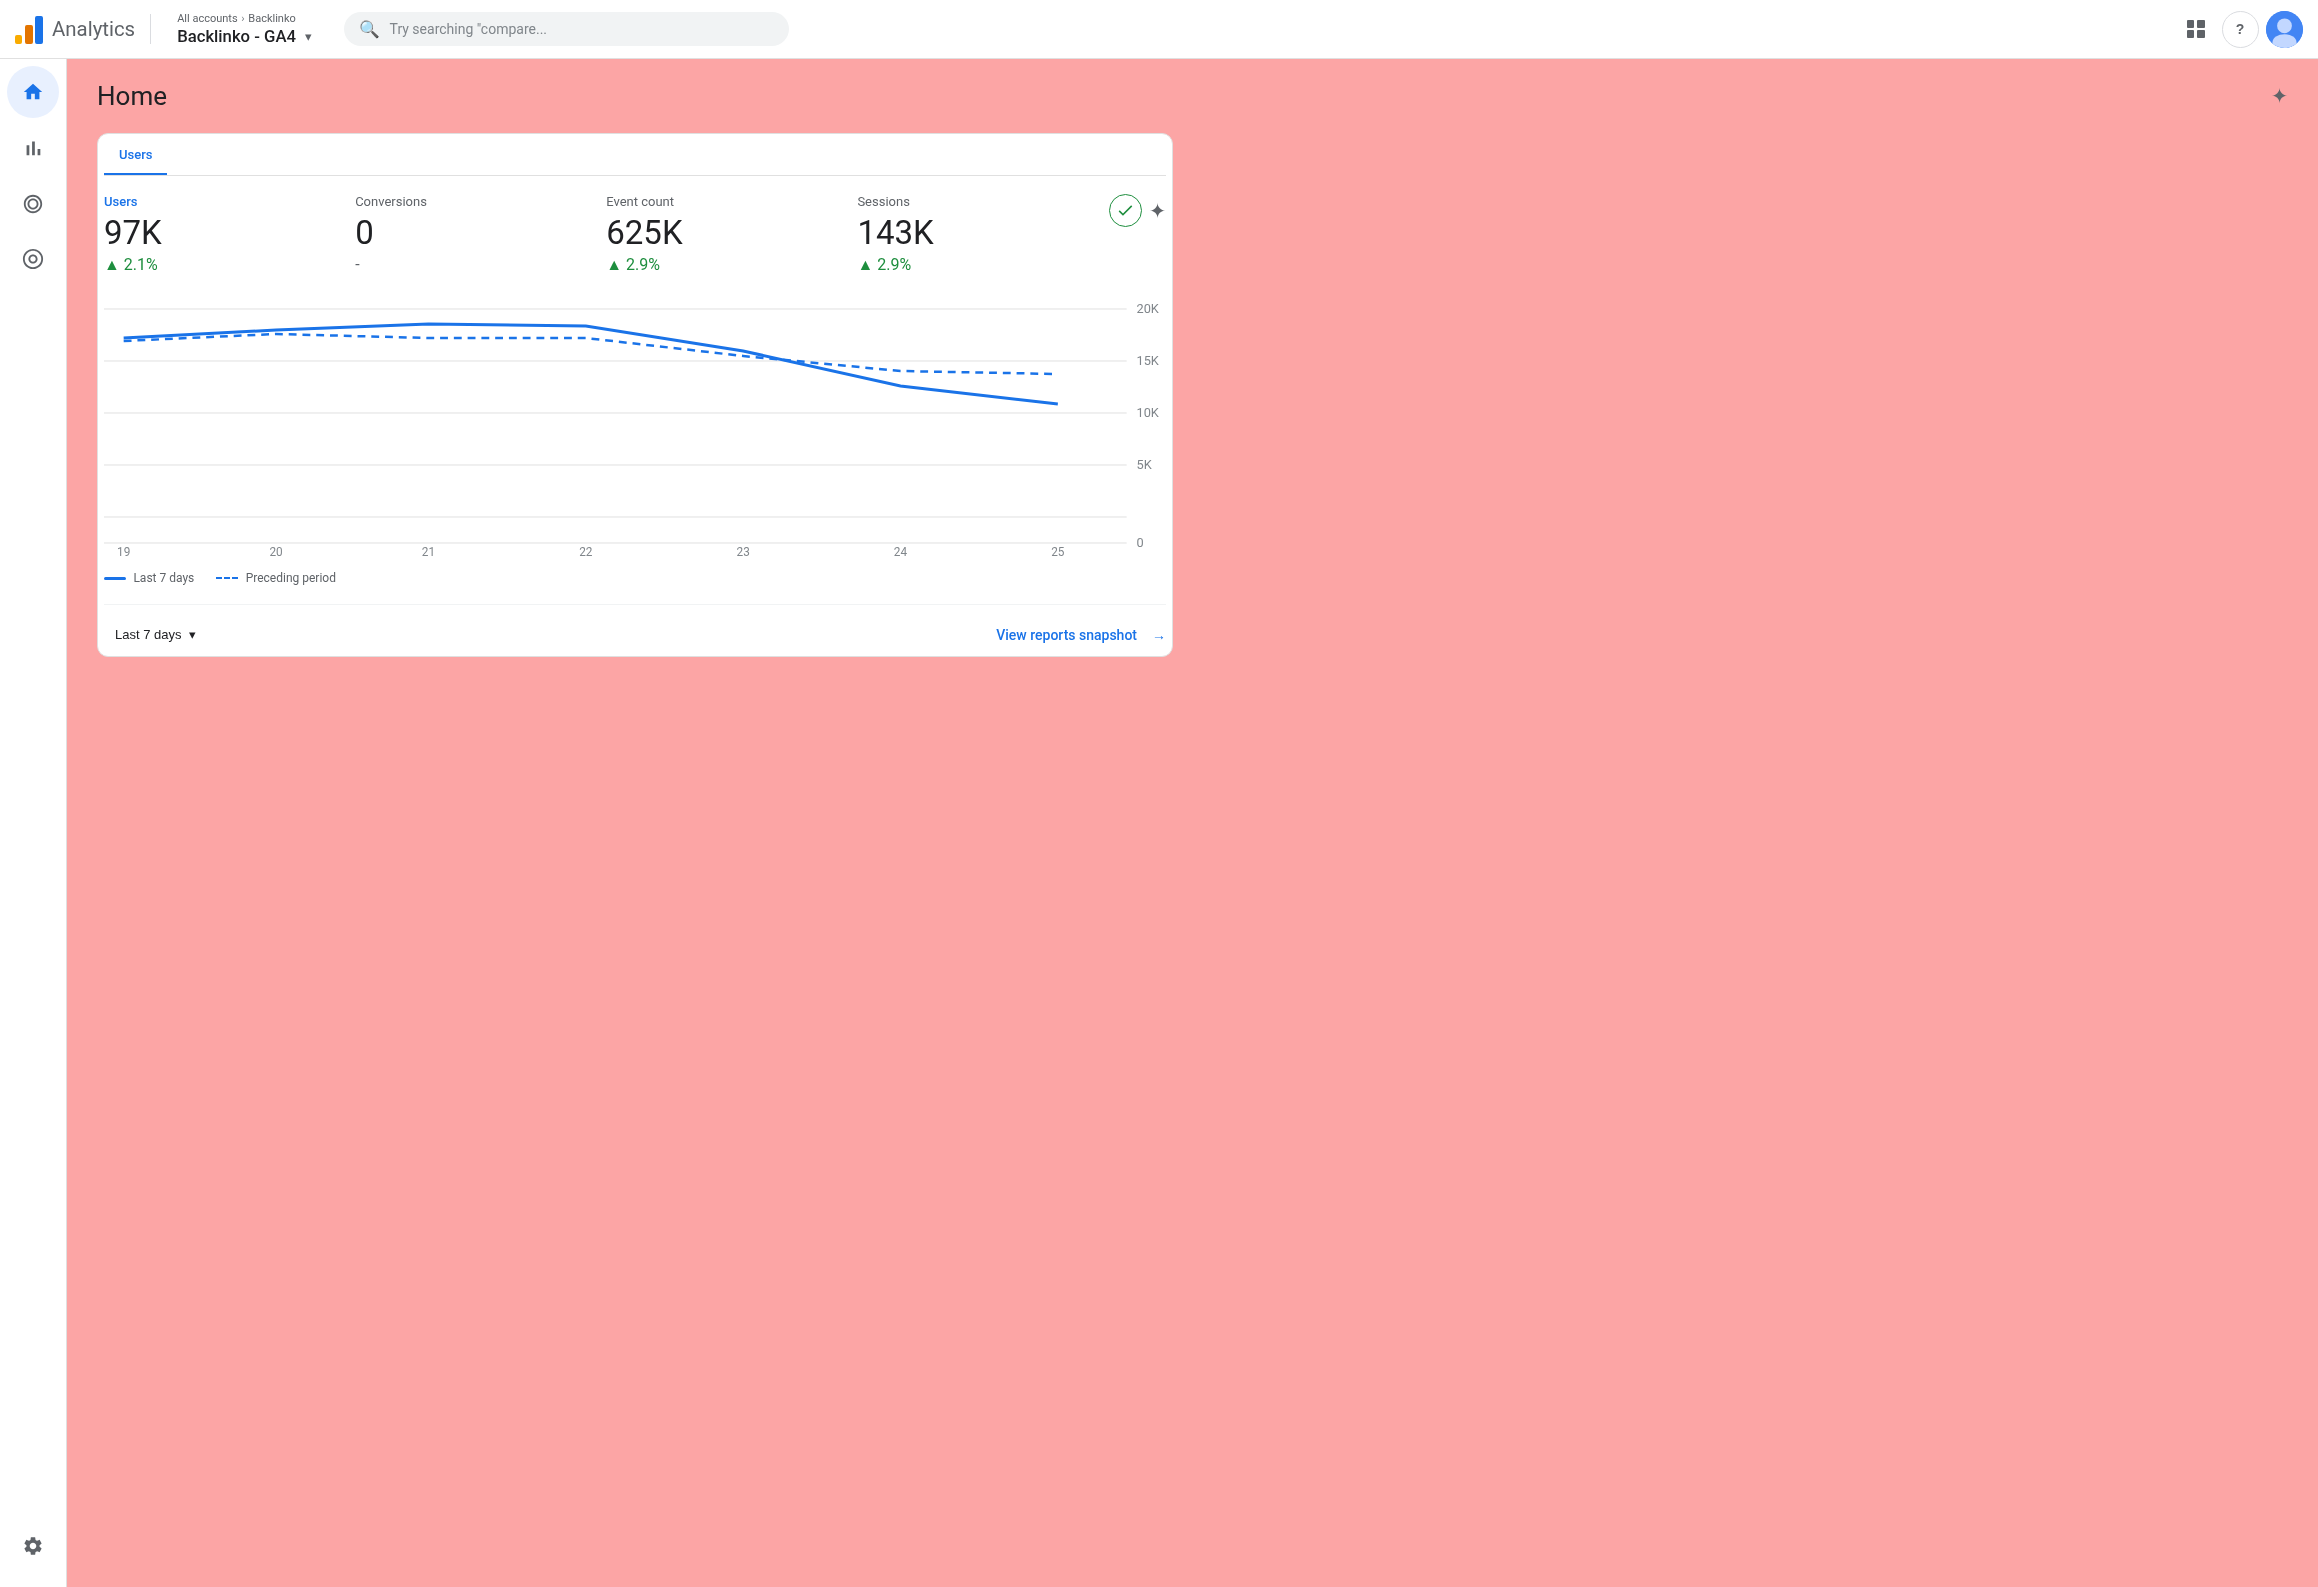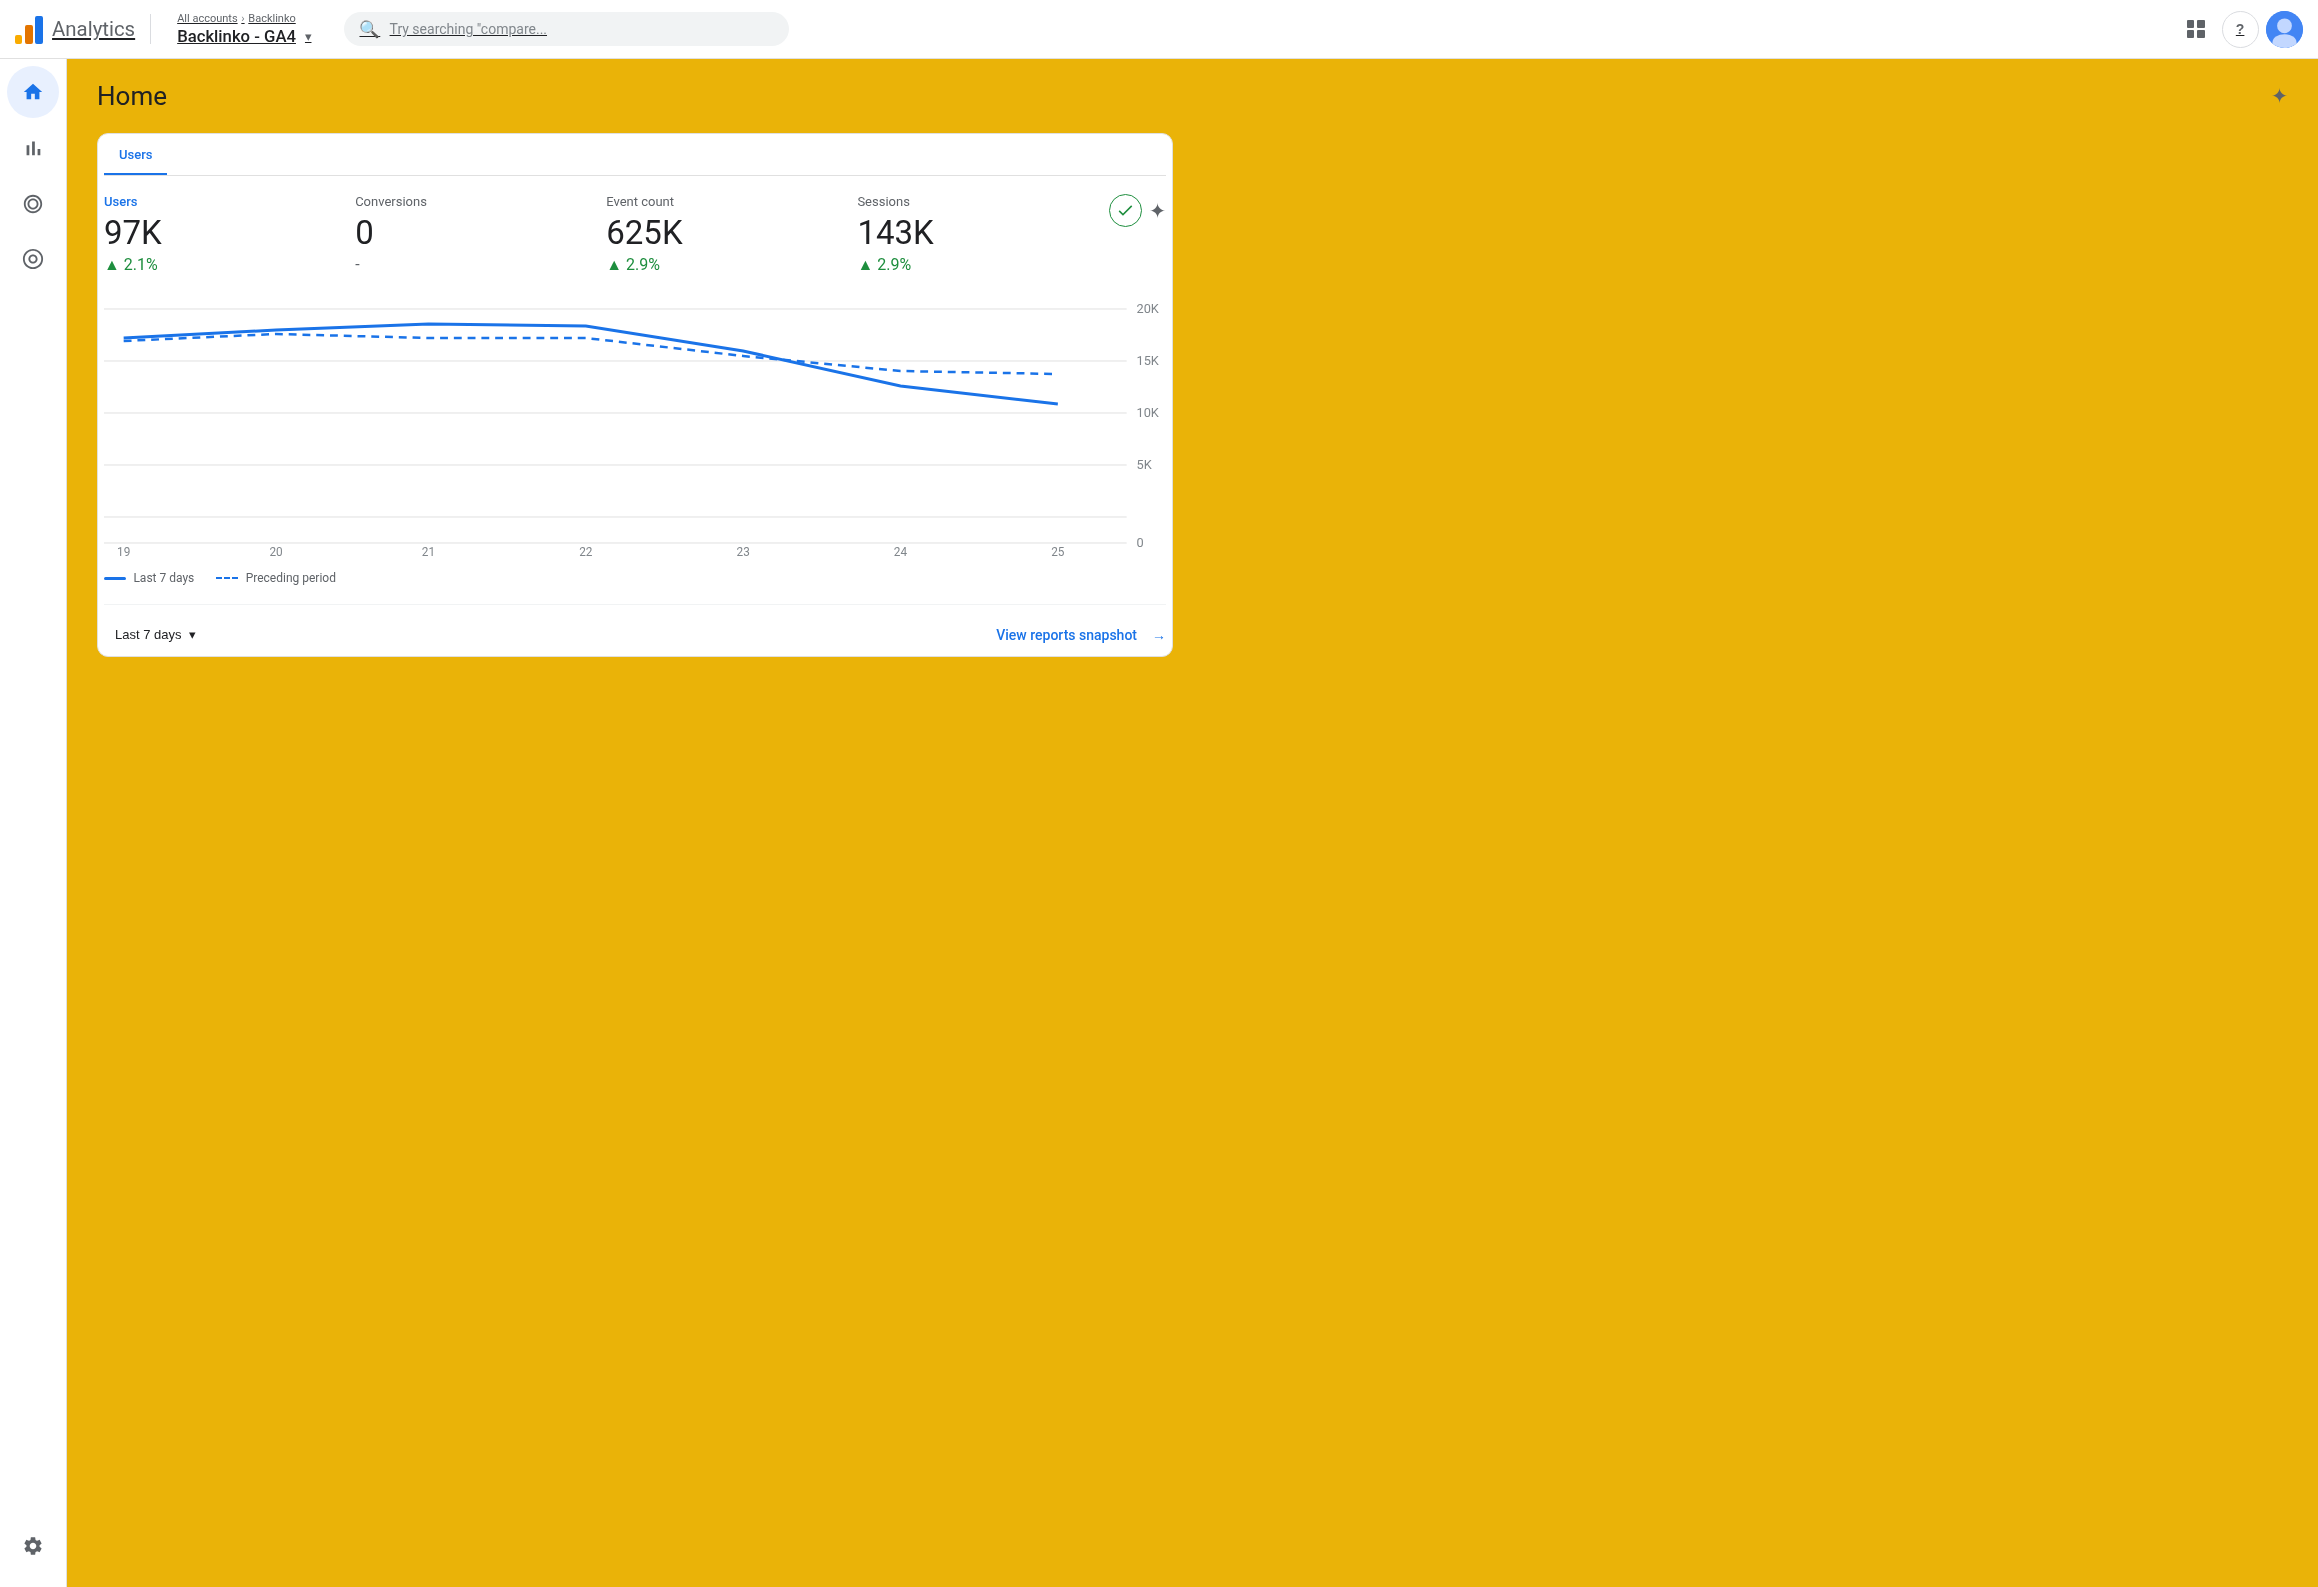--- a/index.html
+++ b/index.html
@@ -9,21 +9,20 @@
     .header {
       display: flex;
       align-items: center;
       background: #fff;
       height: 59px;
       padding: 0 15px;
       border-bottom: 0.9px solid #e0e0e0;
       gap: 11px;
       position: relative;
       z-index: 10;
-      text-decoration: underline;
     }
     .header-logo {
       display: flex;
       align-items: center;
       gap: 9.3px;
       padding-right: 15px;
       border-right: 0.9px solid #dadce0;
     }
     .logo-bars {
       display: flex;
@@ -167,21 +166,21 @@
       align-items: center;
       gap: 3.7px;
       padding-bottom: 7.4px;
     }
 
     
     .content {
       flex: 1;
       overflow-y: auto;
       padding: 22px 30px;
-      background: #eab308;
+      background: #fca5a5;
     }
     .page-header {
       display: flex;
       align-items: center;
       justify-content: space-between;
       margin-bottom: 22px;
     }
     .page-title {
       font-size: 26px;
       font-weight: 400;

